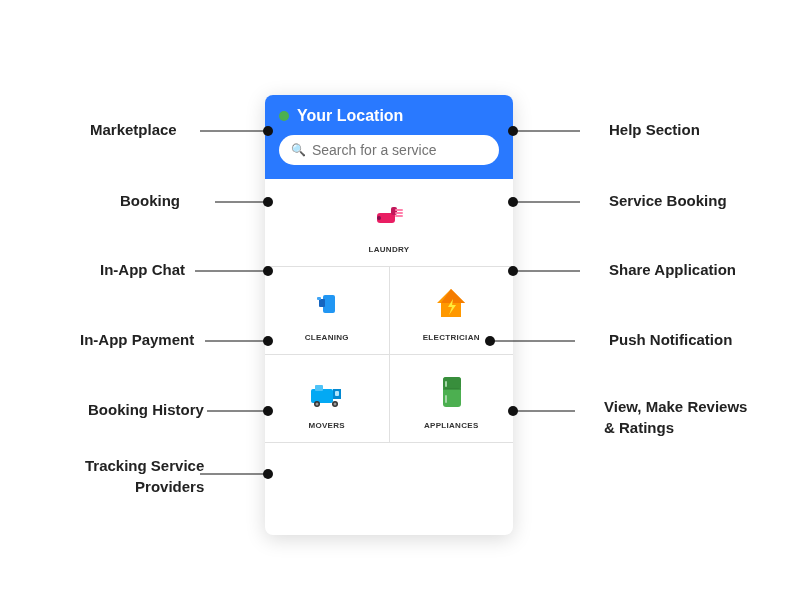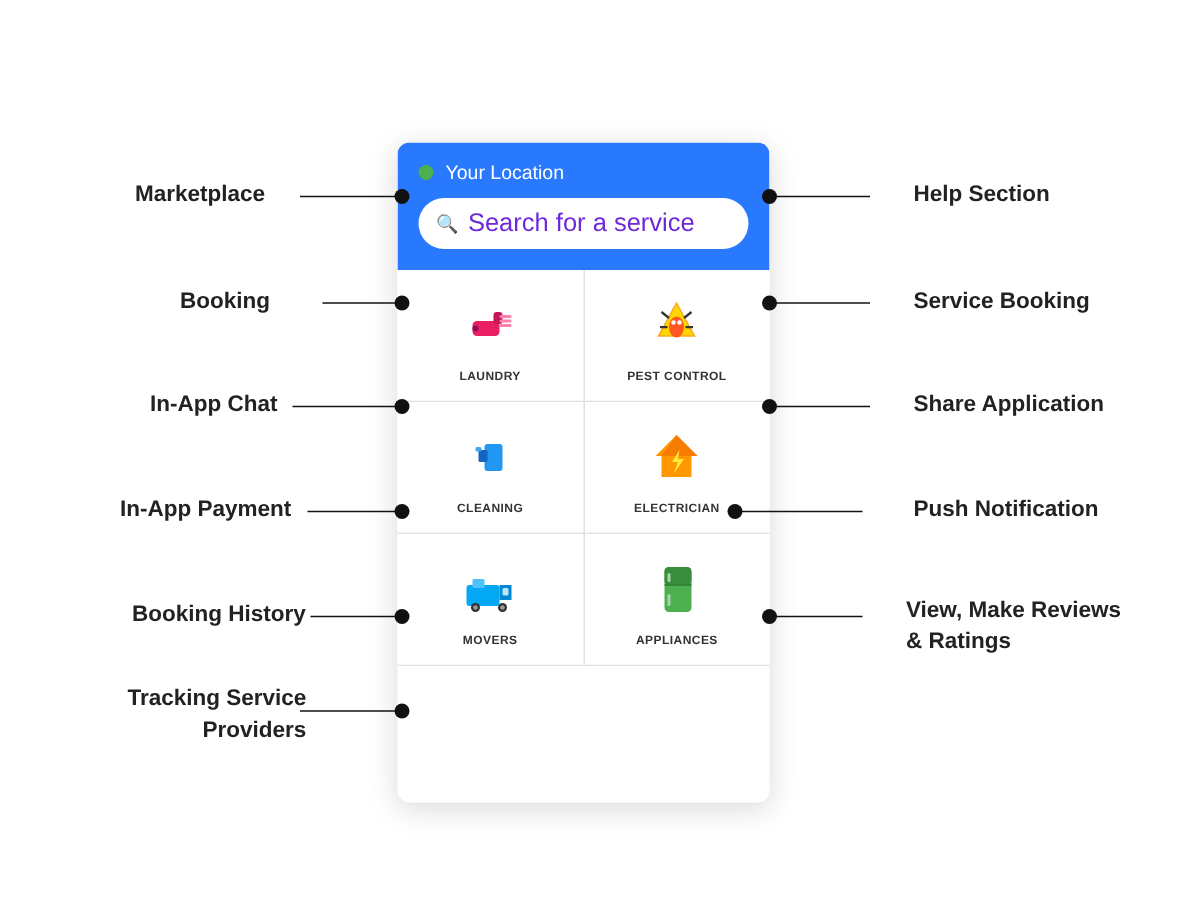--- a/index.html
+++ b/index.html
@@ -42,41 +42,41 @@
     .location-dot {
       width: 10px;
       height: 10px;
       background: #4CAF50;
       border-radius: 50%;
       flex-shrink: 0;
     }
 
     .location-text {
       color: #fff;
-      font-size: 13px;
-      font-weight: 400;
+      font-size: 16px;
+      font-weight: 700;
     }
 
     .search-bar {
       background: #fff;
       border-radius: 20px;
       display: flex;
       align-items: center;
       padding: 7px 12px;
       gap: 6px;
     }
 
     .search-icon-inner {
       color: #9e9e9e;
       font-size: 12px;
     }
 
     .search-placeholder {
-      color: #6d28d9;
-      font-size: 17px;
+      color: #737373;
+      font-size: 14px;
     }
 
     .phone-body {
       background: #f5f5f5;
       padding: 0;
     }
 
     .service-row {
       display: flex;
       background: #fff;
@@ -165,36 +165,20 @@
 
             <rect x="8" y="18" width="18" height="10" rx="3" fill="#E91E63"></rect>
             <rect x="22" y="12" width="6" height="8" rx="2" fill="#C2185B"></rect>
             <circle cx="10" cy="23" r="2" fill="#880E4F"></circle>
             <rect x="26" y="14" width="8" height="2" rx="1" fill="#FF80AB"></rect>
             <rect x="26" y="17" width="8" height="2" rx="1" fill="#FF80AB"></rect>
             <rect x="26" y="20" width="8" height="2" rx="1" fill="#FF80AB"></rect>
           </svg>
         </div>
         <span class="service-label">LAUNDRY</span>
-      </div>
-      <div class="service-item">
-        <div class="service-icon">
-          <svg width="40" height="40" viewBox="0 0 40 40">
-
-            <polygon points="20,6 32,28 8,28" fill="#FFD600" stroke="#F9A825" stroke-width="1"></polygon>
-            <ellipse cx="20" cy="22" rx="5" ry="7" fill="#FF5722"></ellipse>
-            <circle cx="18" cy="19" r="1.5" fill="#fff"></circle>
-            <circle cx="22" cy="19" r="1.5" fill="#fff"></circle>
-            <line x1="15" y1="16" x2="10" y2="12" stroke="#333" stroke-width="1.5"></line>
-            <line x1="25" y1="16" x2="30" y2="12" stroke="#333" stroke-width="1.5"></line>
-            <line x1="14" y1="22" x2="9" y2="22" stroke="#333" stroke-width="1.5"></line>
-            <line x1="26" y1="22" x2="31" y2="22" stroke="#333" stroke-width="1.5"></line>
-          </svg>
-        </div>
-        <span class="service-label">PEST CONTROL</span>
       </div>
     </div>
 
     <div class="service-row">
       <div class="service-item">
         <div class="service-icon">
           <svg width="40" height="40" viewBox="0 0 40 40">
 
             <rect x="16" y="12" width="12" height="18" rx="2" fill="#2196F3"></rect>
             <rect x="12" y="16" width="6" height="8" rx="1" fill="#1565C0"></rect>

